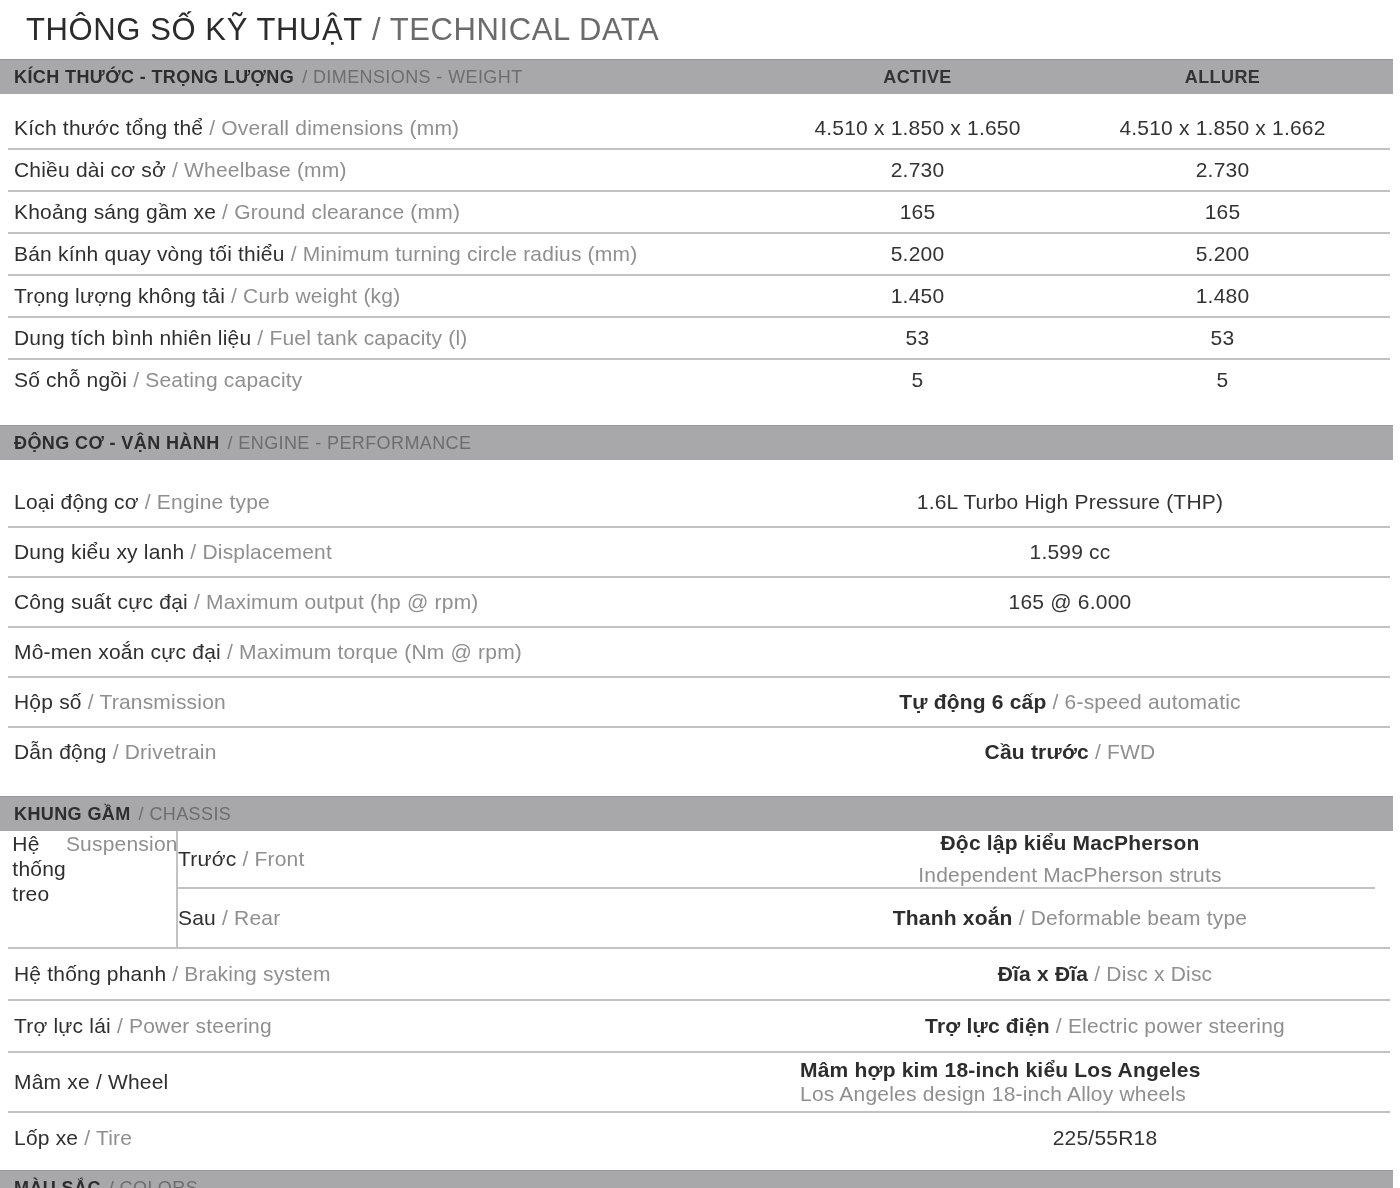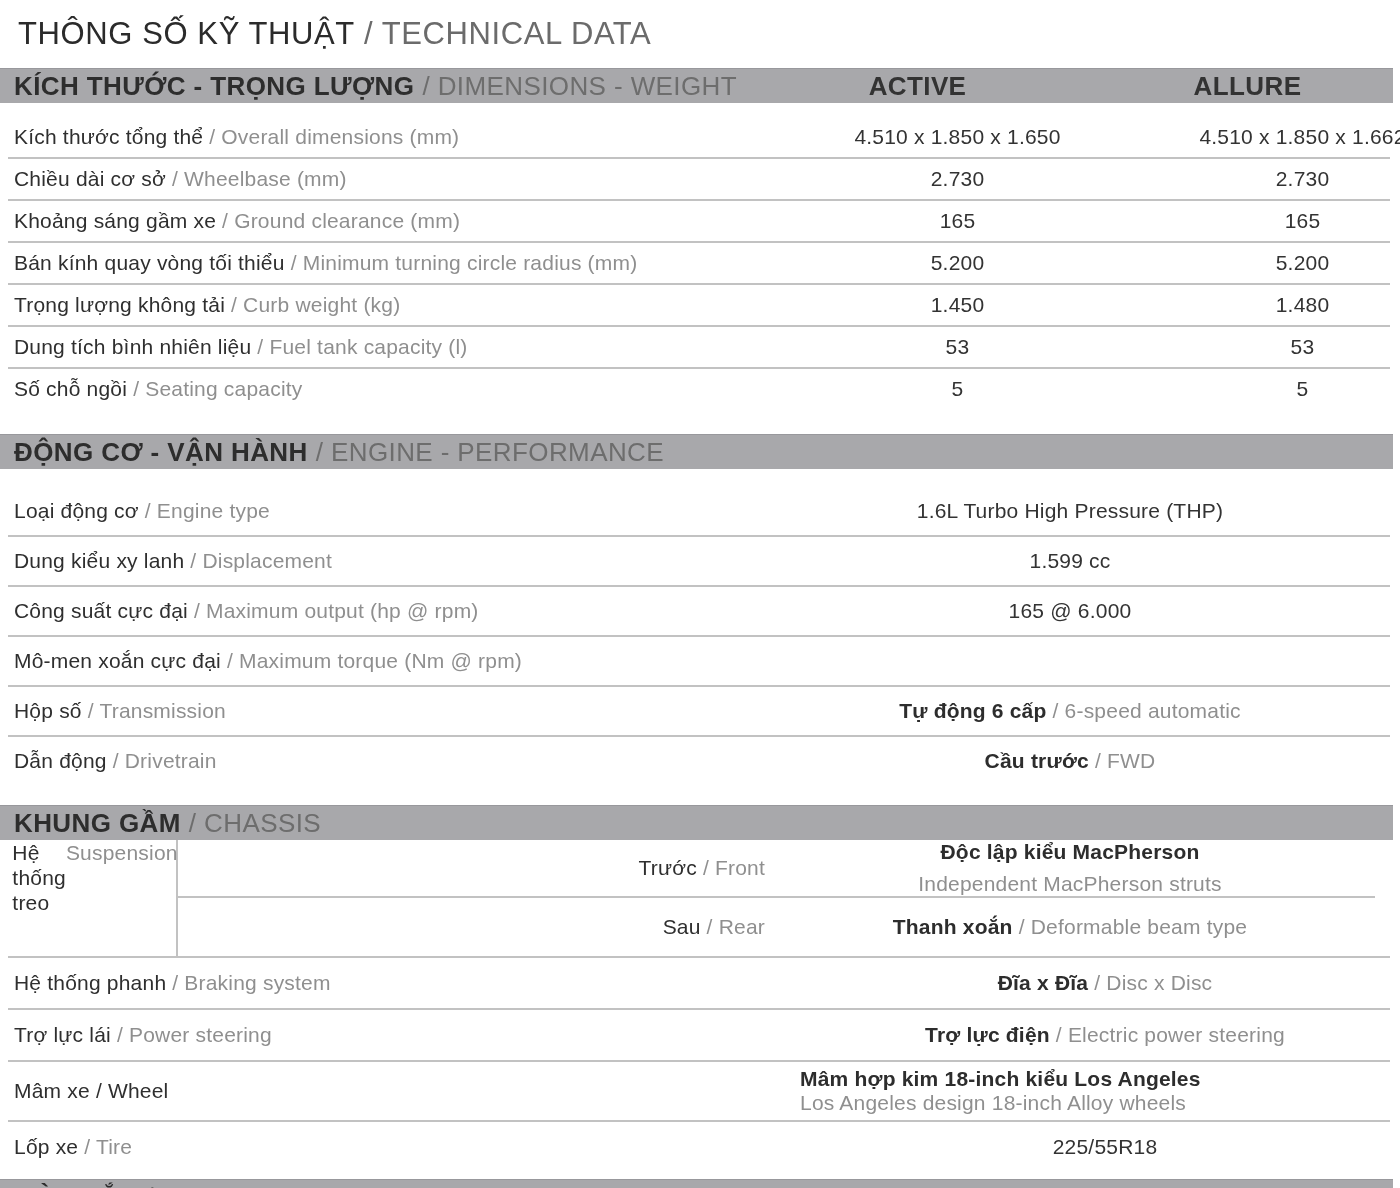--- a/index.html
+++ b/index.html
@@ -2,47 +2,47 @@
 <html><head>
 <meta charset="utf-8">
 <style>
   html,body { margin:0; padding:0; background:#ffffff; }
   .page {
     position:relative; width:1400px; height:1188px; overflow:hidden;
     background:#ffffff; font-family:"Liberation Sans", sans-serif;
     color:#2f2f2f; -webkit-font-smoothing:antialiased;
   }
   
-  .title { height:68px; display:flex; align-items:center; padding-left:18px;
+  .title { height:59px; display:flex; align-items:center; padding-left:26px;
            font-size:31px; letter-spacing:0.6px; }
   .title-vi { color:#2b2b2b; }
   .title-en { color:#6b6b6b; margin-left:9px; }
 
   
   .bar { position:relative; height:34px; background:#a8a8ab; margin-right:7px;
-         display:flex; align-items:center; font-size:26px; letter-spacing:0.4px;
+         display:flex; align-items:center; font-size:18px; letter-spacing:0.4px;
          border-top:1px solid #98989c; }
   .bar-vi { padding-left:14px; font-weight:700; color:#2d2d2d; }
   .bar-en { margin-left:8px; color:#6d6d6d; }
   .col-head { position:absolute; top:0; height:100%; width:305px;
               display:flex; align-items:center; justify-content:center;
               font-weight:700; color:#333333; }
   .col-active { left:765px; }
-  .col-allure { left:1095px; }
+  .col-allure { left:1070px; }
   .bar-eng   { margin-top:25px;align-items:center; }
   .bar-chassis { margin-top:20px; }
   .bar-colors  { margin-top:7px; }
 
   
   .sec-dims { padding-top:14px; }
   .sec-eng  { padding-top:18px; }
   .row { display:grid; align-items:center; margin:0 10px 0 8px;
          border-bottom:2px solid #c2c2c2; font-size:21px; letter-spacing:0.2px; }
   .row.nb { border-bottom:none; }
-  .row-dim { grid-template-columns:757px 305px 305px; height:40px;gap:40px; }
+  .row-dim { grid-template-columns:757px 305px 305px; height:40px; }
   .row-eng { grid-template-columns:757px 610px; height:48px; }
   .row-ch  { grid-template-columns:757px 610px; height:50px;gap:35px; }
   .row-ch.tall { height:58px; }
   .lbl { padding-left:6px; white-space:nowrap; }
   .vi { color:#2f2f2f; }
   .en { color:#8f8f8f; margin-left:6px; }
   .val { text-align:center; color:#333333; }
   .vv { color:#2d2d2d; font-weight:600; }
   .ve { color:#8f8f8f; margin-left:6px; }
   .two-line { display:flex; flex-direction:column; justify-content:space-between;
@@ -52,21 +52,21 @@
 
   
   .susp { display:grid; grid-template-columns:170px 587px 610px;
           grid-template-rows:58px 58px; margin:0 10px 0 8px;
           border-bottom:2px solid #c2c2c2; font-size:21px; letter-spacing:0.2px; }
   .susp-left { grid-row:1/3; border-right:2px solid #c2c2c2;
                display:flex; flex-direction:row; justify-content:center;
                padding-left:6px; line-height:25px; }
   .susp-left .l1 { color:#2f2f2f; }
   .susp-left .l2 { color:#8f8f8f; }
-  .susp-cell { display:flex; align-items:center; padding-left:0;justify-content:flex-end; }
+  .susp-cell { display:flex; align-items:center; padding-left:0; }
   .bb { border-bottom:2px solid #c2c2c2; }
   .susp-val { text-align:center; }
 </style>
 </head>
 <body>
 
 <div class="page">
 
   <div class="title">
     <span class="title-vi">THÔNG SỐ KỸ THUẬT</span>

